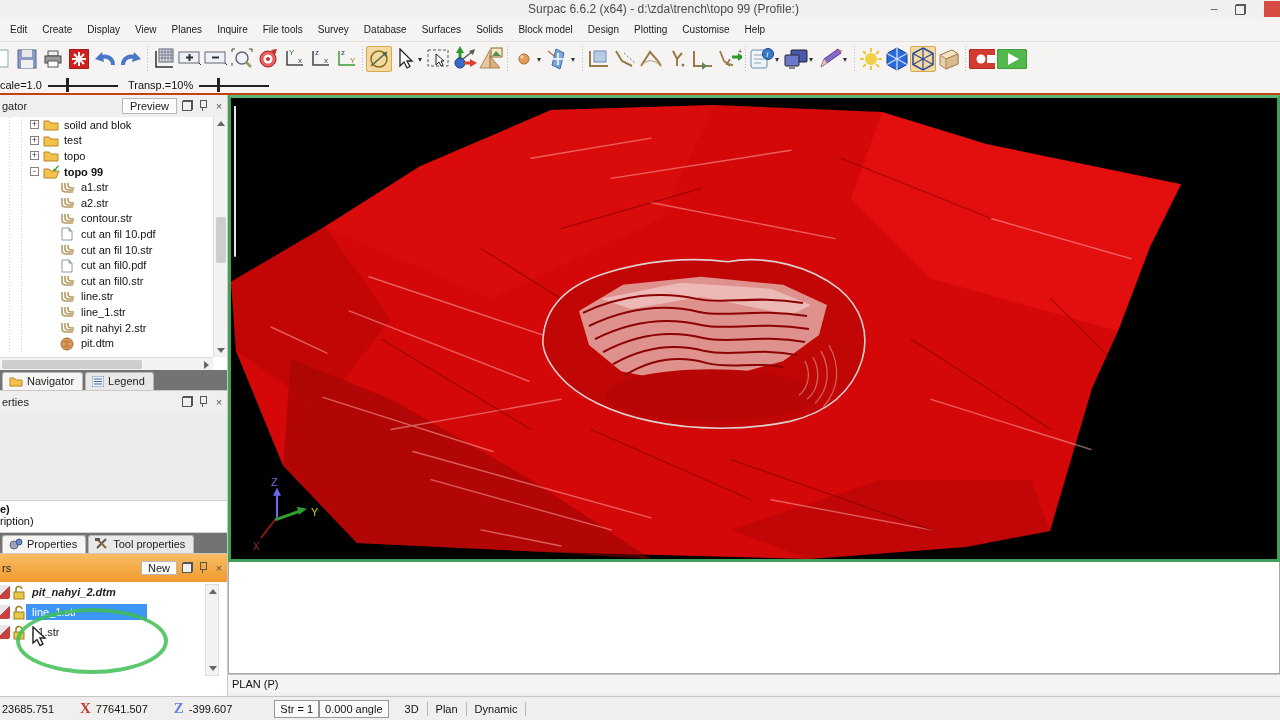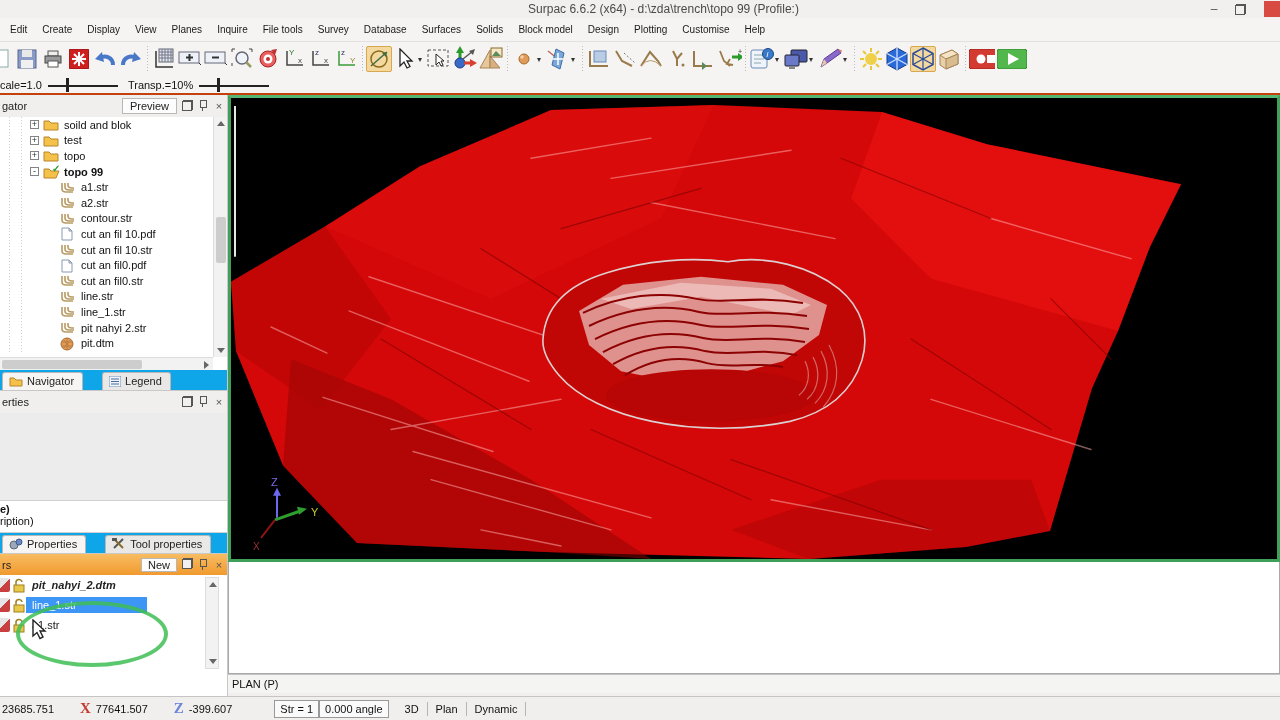--- a/index.html
+++ b/index.html
@@ -44,26 +44,26 @@
   .ticon { width:16px; height:13px; margin-right:5px; flex-shrink:0; position:relative; }
   .bold { font-weight:bold; }
   .vsb { position:absolute; right:0; top:0; width:14px; height:240px; background:#f2f2f2; border-left:1px solid #ddd; }
   .vsb .thumb { position:absolute; left:2px; width:10px; background:#cdcdcd; border-radius:2px; }
   .arr { position:absolute; left:3px; width:0; height:0; border-left:4px solid transparent; border-right:4px solid transparent; }
   .arr.up { top:4px; border-bottom:5px solid #666; }
   .arr.dn { bottom:4px; border-top:5px solid #666; }
   .hsb { position:absolute; left:0; bottom:0; height:13px; right:14px; background:#f2f2f2; border-top:1px solid #ddd; }
   .hsb .thumb { position:absolute; left:2px; top:2px; height:9px; width:140px; background:#cdcdcd; border-radius:2px; }
   .hsb .rarr { position:absolute; right:4px; top:3px; width:0; height:0; border-top:4px solid transparent; border-bottom:4px solid transparent; border-left:5px solid #666; }
-  .tabsrow { height:21px; display:flex; align-items:flex-end; background:#0ea5e9; border-bottom:1px solid #c9c8c6; padding-left:2px; gap:19px; }
+  .tabsrow { height:21px; display:flex; align-items:flex-end; background:#737373; border-bottom:1px solid #c9c8c6; padding-left:2px; gap:2px; }
   .tab { display:flex; align-items:center; gap:4px; font-size:11px; color:#222; background:#f6f5f3; border:1px solid #b8b7b5; border-bottom:none; border-radius:3px 3px 0 0; padding:2px 8px 3px 6px; }
   .tab.inactive { background:#e9e8e6; }
   .propempty { height:88px; background:#ececec; border-bottom:1px solid #d0d0d0; }
   .propname { height:32px; background:#fff; font-size:11px; color:#111; padding-top:2px; border-bottom:1px solid #d0d0d0; }
-  .layershead { height:21px; background:linear-gradient(#f8bc62,#f09a2e); display:flex; align-items:center; font-size:11px; color:#222; padding-left:2px; }
+  .layershead { height:28px; background:linear-gradient(#f8bc62,#f09a2e); display:flex; align-items:center; font-size:11px; color:#222; padding-left:2px; }
   .newbtn { font-size:11px; background:#fcfcfc; border:1px solid #b8b8b8; padding:0 6px; margin-right:2px; }
   .layers { position:relative; flex:1; background:#fff; overflow:hidden; }
   .lrow { height:20px; display:flex; align-items:center; font-size:11px; color:#222; white-space:nowrap; padding-left:0; }
   .lrow .half { width:10px; height:14px; margin-right:2px; background:linear-gradient(135deg,#e6e6e6 45%,#c94040 45%); border-radius:0 2px 2px 0; flex-shrink:0; }
   .lrow .label { padding-left:6px; }
   .lrow.selected .label { background:#3d95f5; color:#fff; padding:2px 70px 2px 6px; }
   .bolditalic { font-weight:bold; font-style:italic; }
   .lvsb { position:absolute; right:8px; top:2px; width:14px; height:92px; background:#f2f2f2; border:1px solid #ddd; }
   .greenring { position:absolute; left:16px; top:26px; width:152px; height:66px; border:4px solid rgba(63,190,85,.85); border-radius:50%; pointer-events:none; }
   .cursor { position:absolute; left:30px; top:44px; pointer-events:none; }

